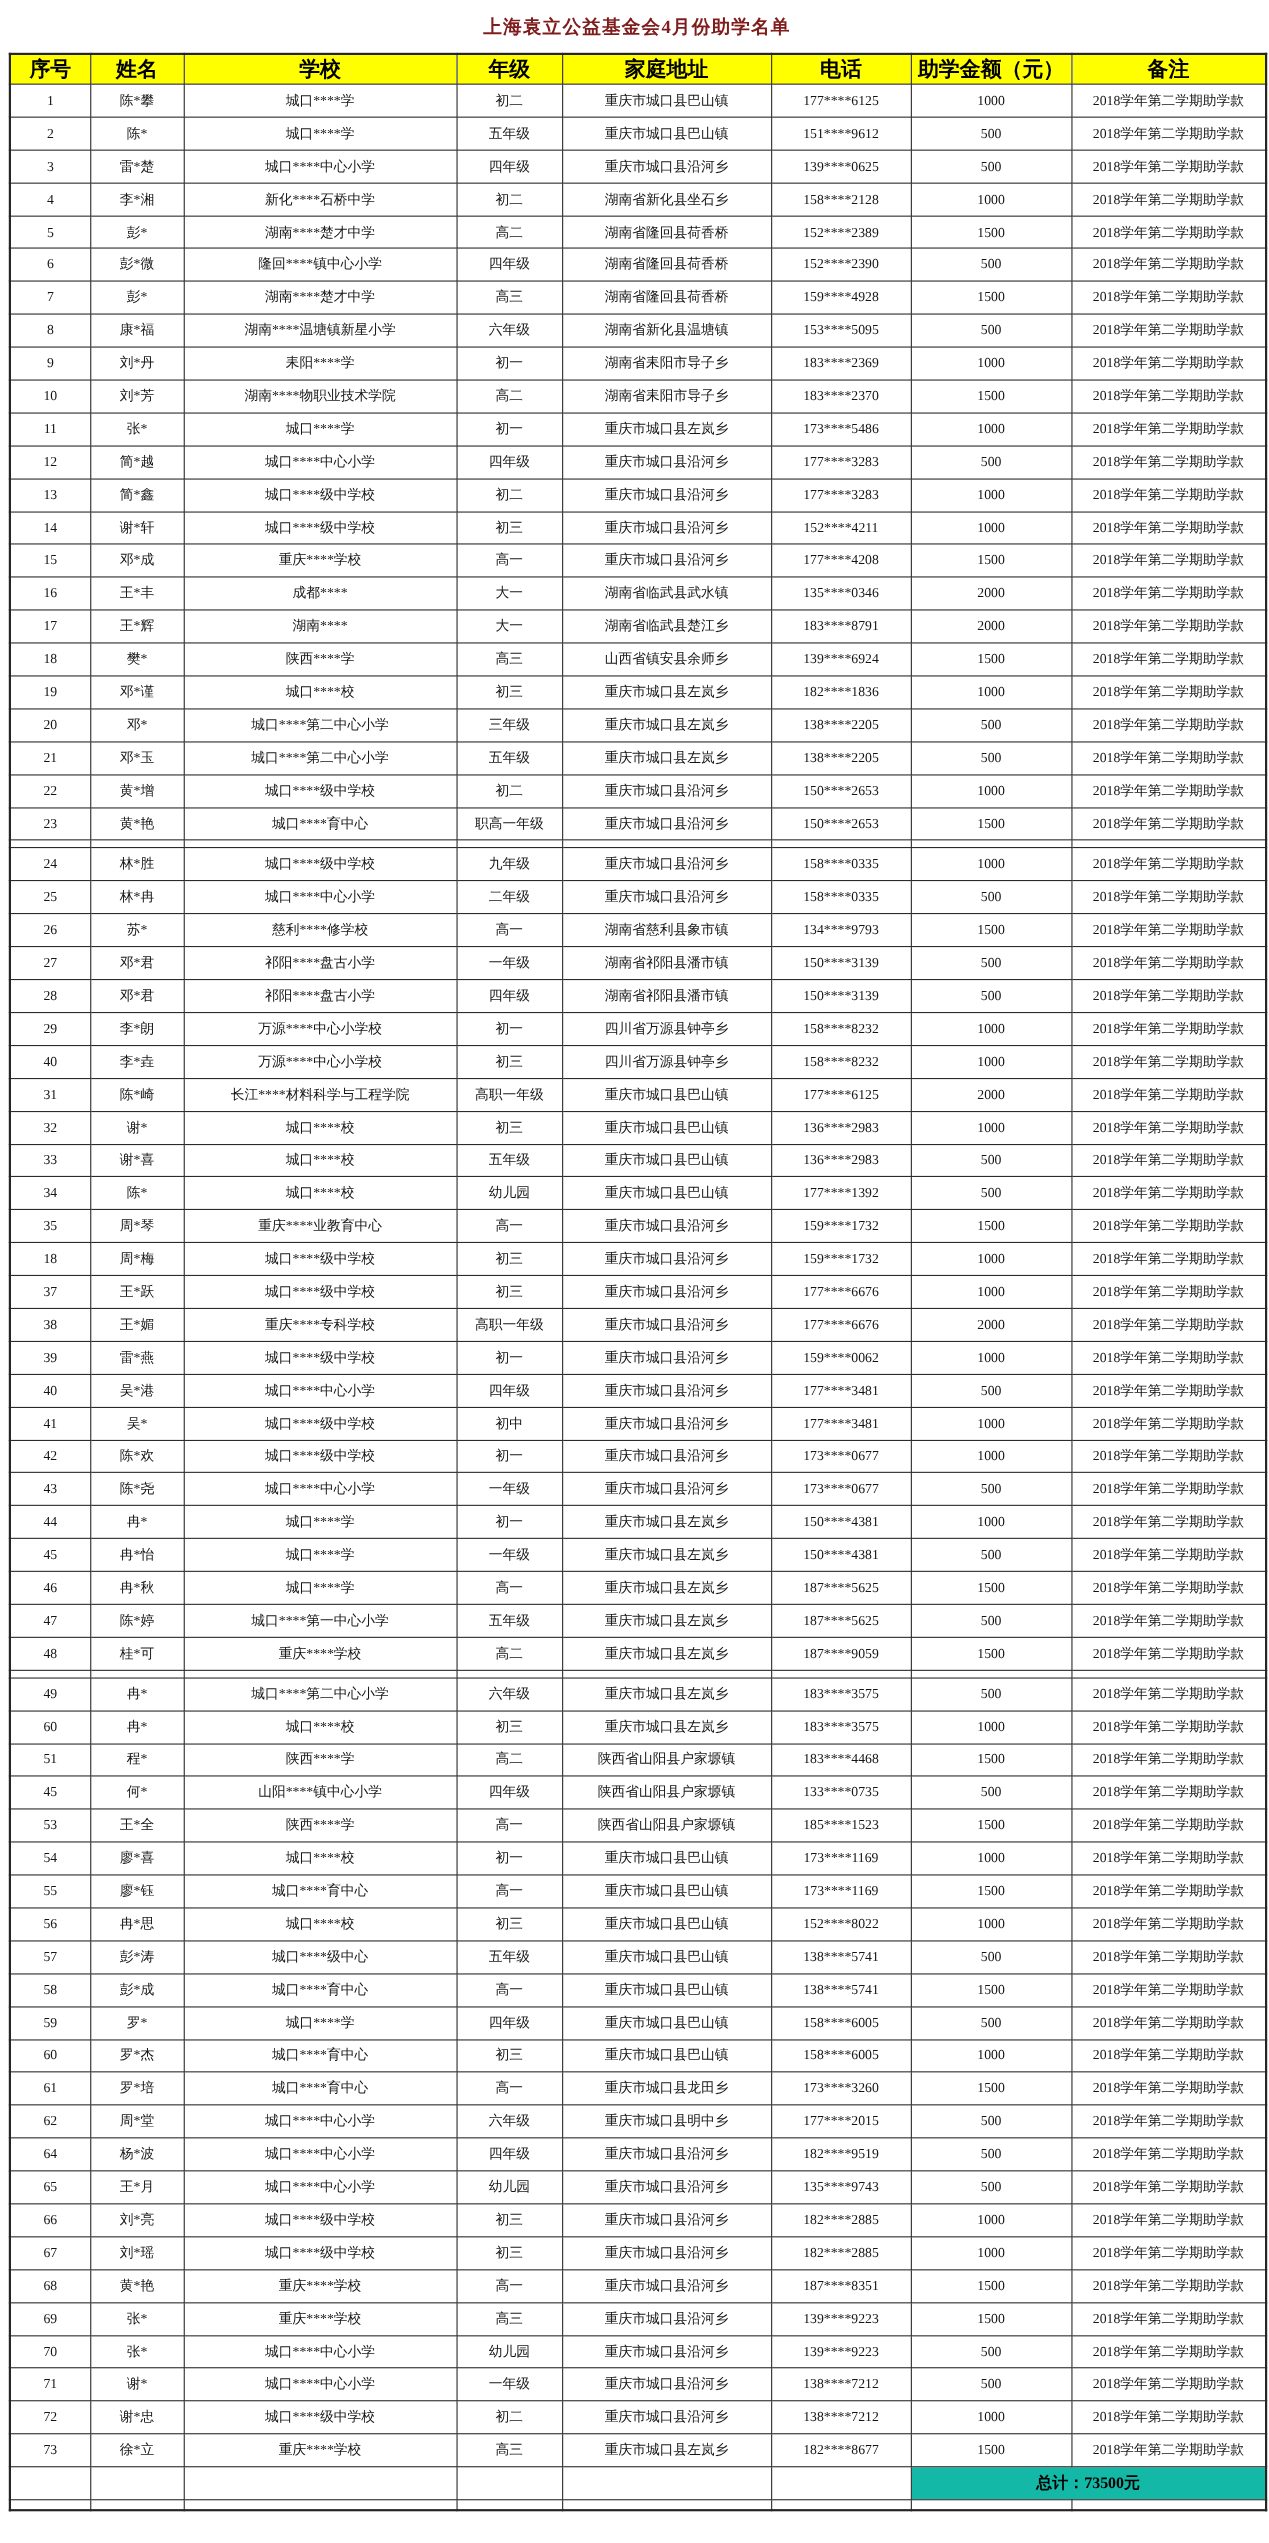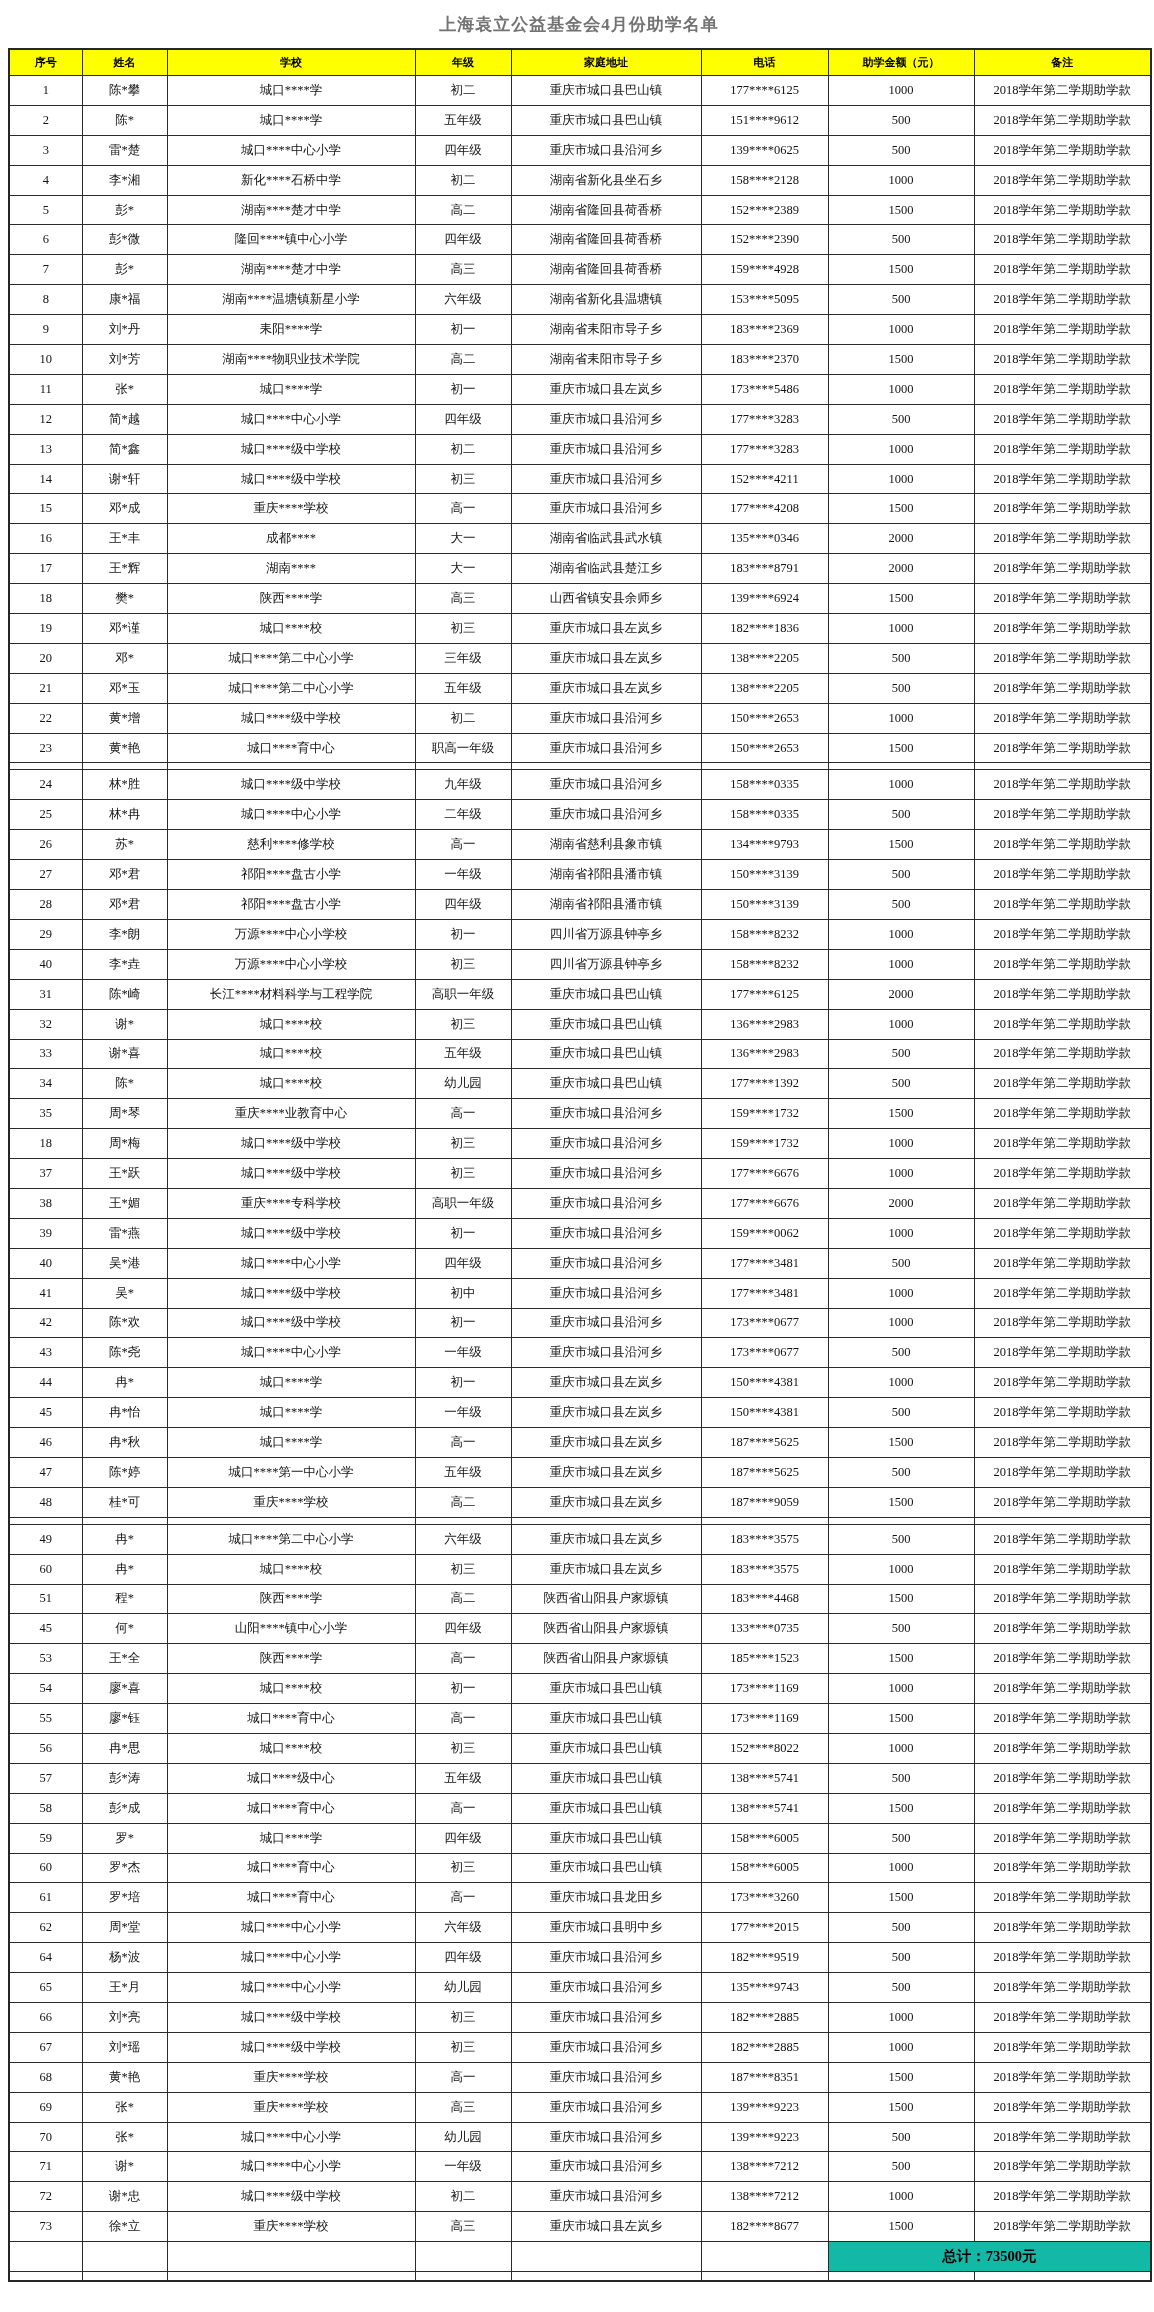--- a/index.html
+++ b/index.html
@@ -3,33 +3,33 @@
 <meta charset="utf-8">
 <style>
   html,body{margin:0;padding:0;}
   body{
     width:1154px;height:2312px;background:#ffffff;overflow:hidden;
     font-family:"Liberation Serif","DejaVu Serif",serif;
   }
   .page{padding:2px 4px 0 8px;}
   .title{
     height:46px;line-height:46px;text-align:center;
-    font-size:17px;font-weight:bold;color:#737373;
+    font-size:17px;font-weight:bold;color:#7f1d1d;
     letter-spacing:1px;
   }
   table{
     border-collapse:collapse;table-layout:fixed;width:1142px;
     border:2px solid #262626;color:#141414;
   }
   th,td{
     border:1px solid #2b2b2b;text-align:center;vertical-align:middle;
     overflow:hidden;white-space:nowrap;padding:0;
   }
   thead th{
-    background:#ffff00;height:25px;font-size:11px;font-weight:bold;color:#000;
+    background:#ffff00;height:25px;font-size:19px;font-weight:bold;color:#000;
   }
   tbody td{height:28.9px;font-size:12.5px;}
   tr.spacer td{height:6px;}
   tr.total-row td{height:29px;}
   .total-cell{
     background:#14b8a6;font-weight:bold;font-size:14.5px;color:#000;
   }
   tr.bottom-partial td{height:8px;border-bottom:none;}
 </style>
 </head>

